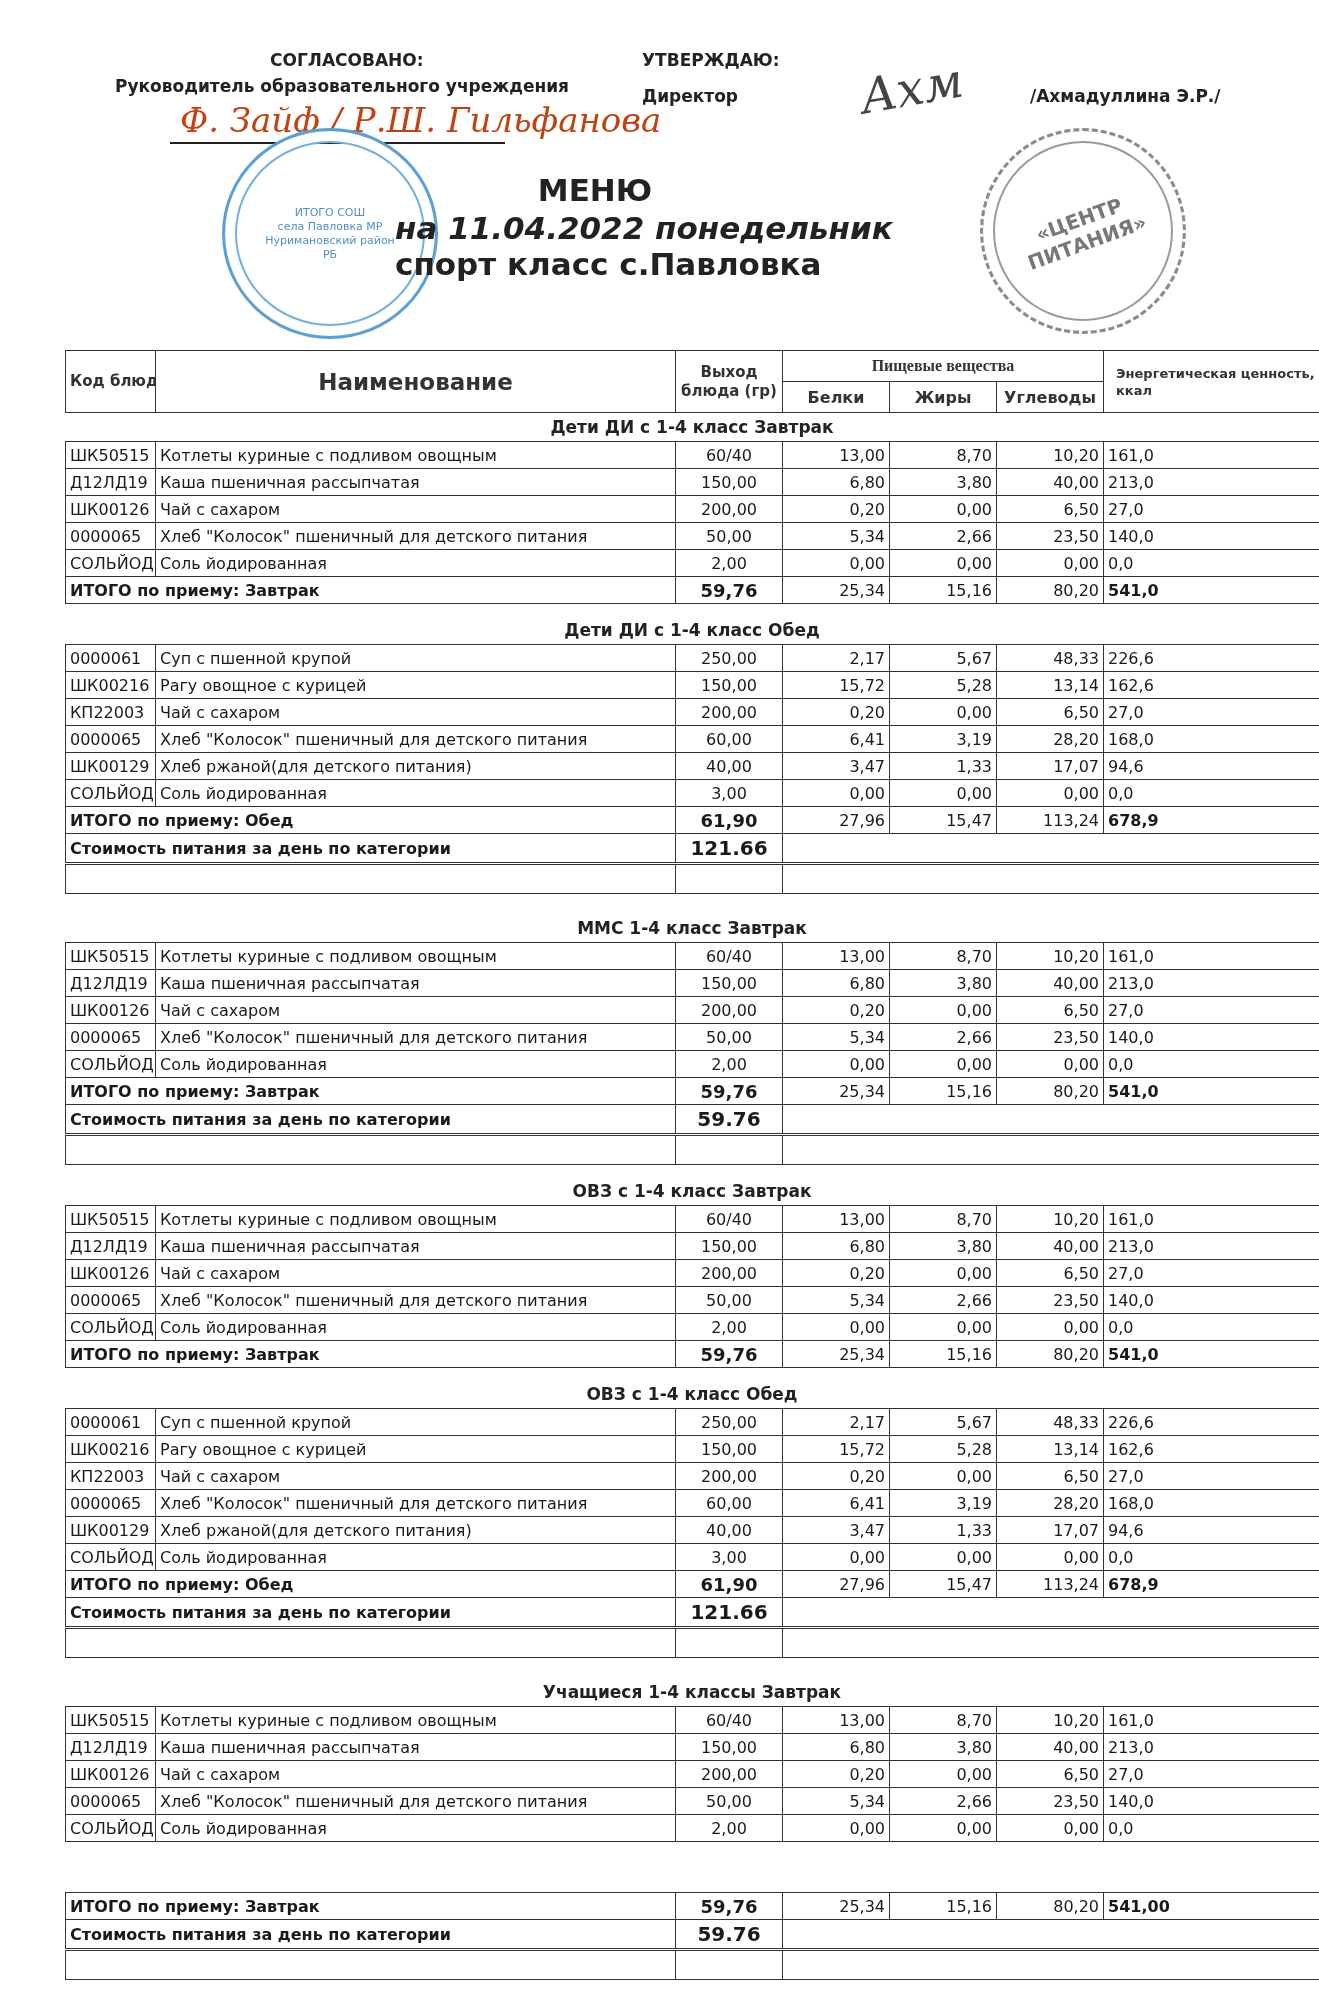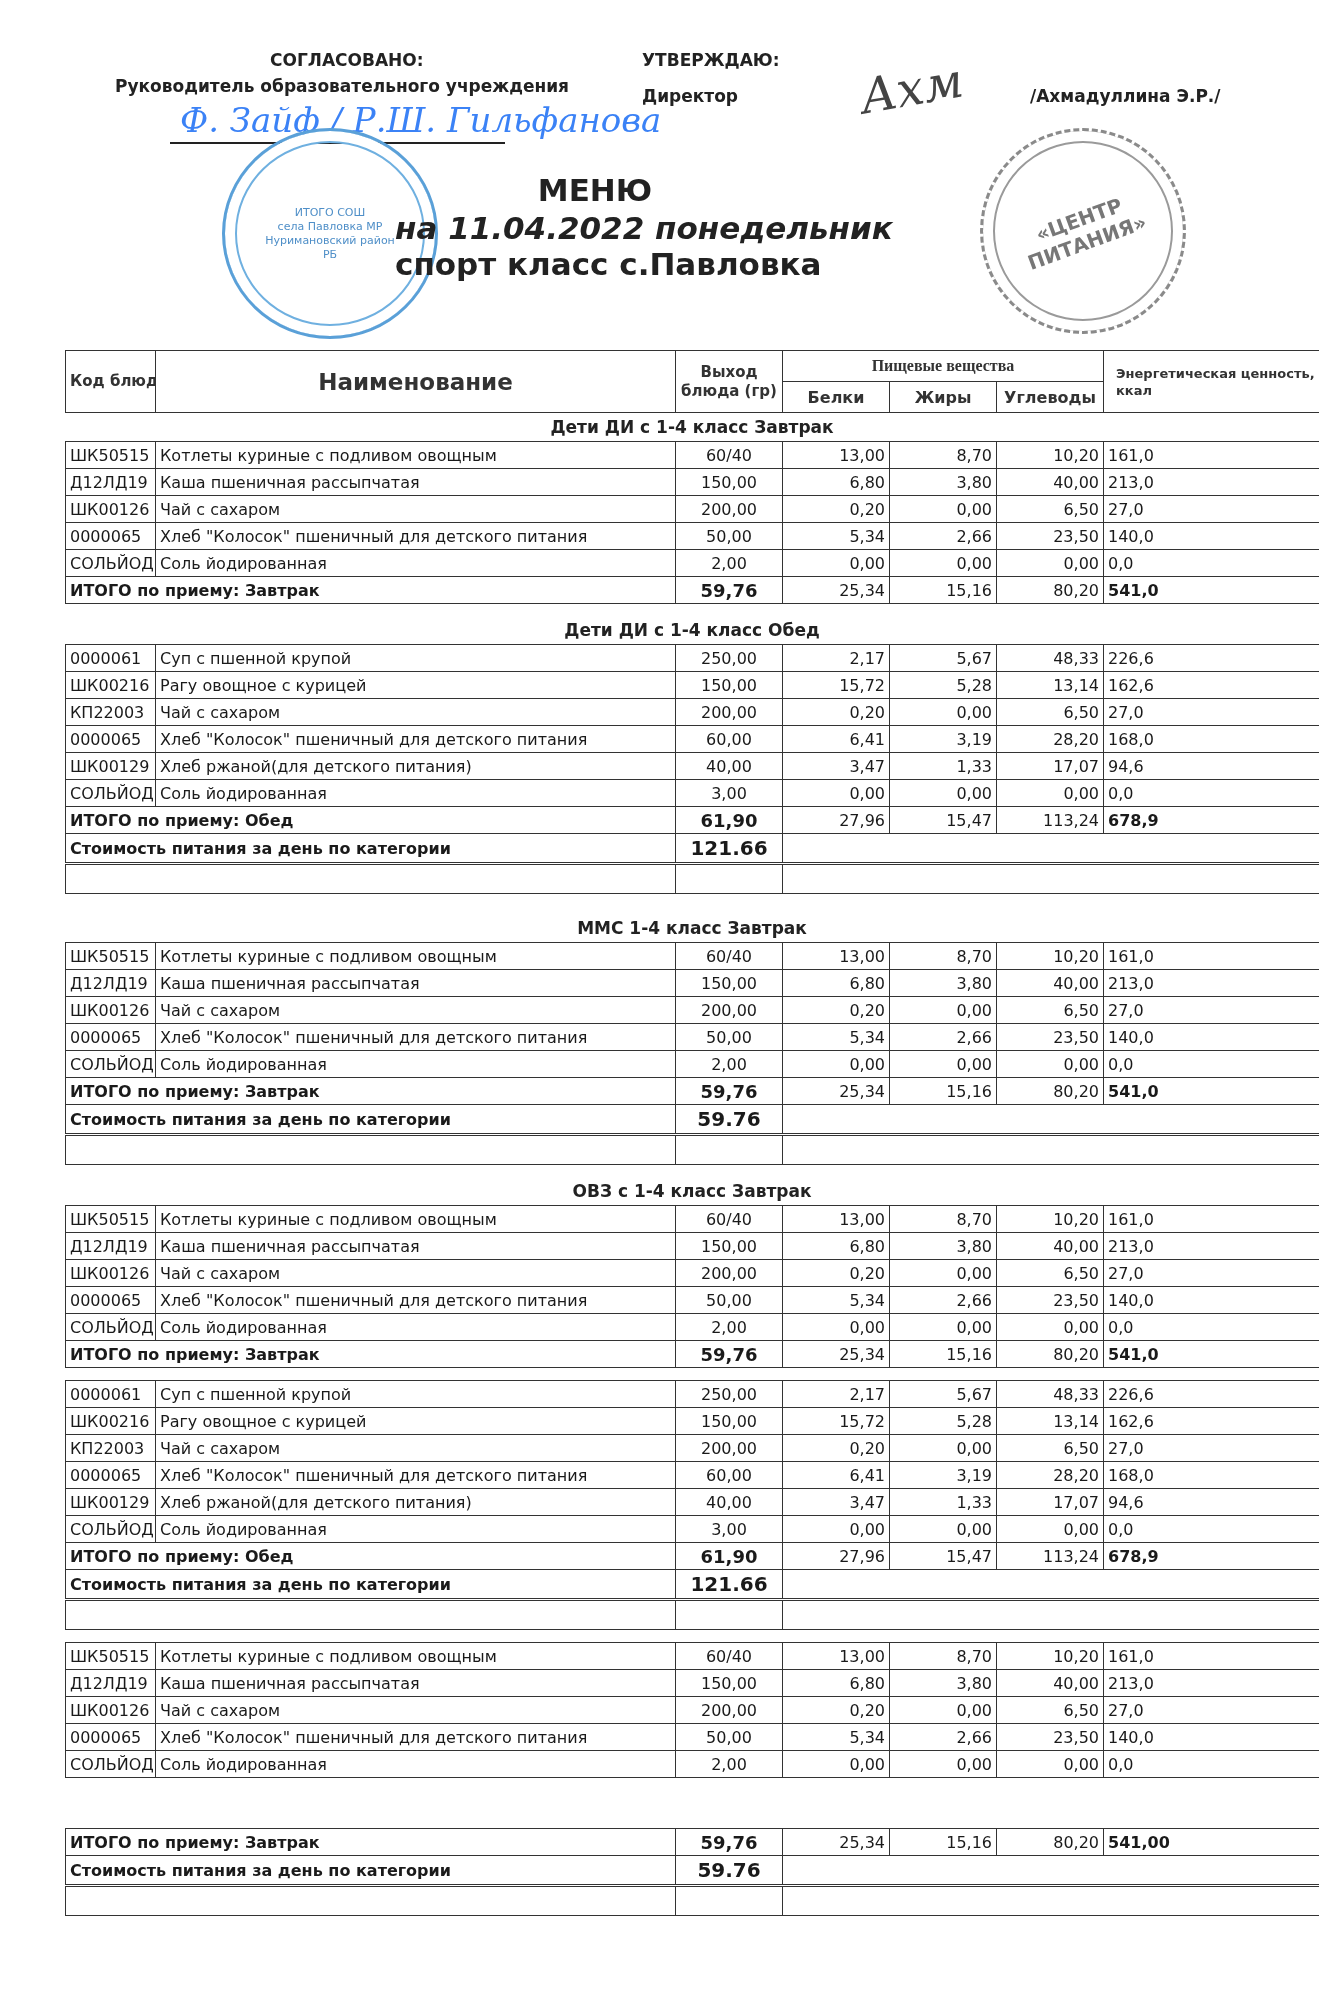--- a/index.html
+++ b/index.html
@@ -2,21 +2,21 @@
 <html><head>
 <meta charset="utf-8">
 <style>
   html, body { margin: 0; padding: 0; background: #ffffff; }
   body { width: 1319px; height: 2000px; position: relative; overflow: hidden;
          font-family: "DejaVu Sans", sans-serif; color: #1a1a1a; }
   .abs { position: absolute; }
   .hdr-text { font-weight: bold; font-size: 17px; color: #222; white-space: nowrap; }
   .title { font-weight: bold; font-size: 31px; color: #222; text-align: center; white-space: nowrap; }
   .sign-line { border-bottom: 2px solid #222; }
-  .handwriting { font-family: "DejaVu Serif", serif; font-style: italic; color: #3b82f6; font-size: 34px; white-space: nowrap; }
+  .handwriting { font-family: "DejaVu Serif", serif; font-style: italic; color: #c2410c; font-size: 34px; white-space: nowrap; }
   .stamp { border-radius: 50%; }
   .stamp.blue { border: 3px solid #5aa0d8; box-shadow: inset 0 0 0 10px #fff, inset 0 0 0 12px #6fb0e0; }
   .stamp.gray { border: 3px dashed #8a8a8a; box-shadow: inset 0 0 0 10px #fff, inset 0 0 0 12px #9a9a9a; }
   .stamp-inner { position: absolute; left: 0; right: 0; top: 50%; transform: translateY(-50%);
                  text-align: center; font-size: 11px; line-height: 14px; }
   .stamp.blue .stamp-inner { color: #4f8fc8; }
   .stamp.gray .stamp-inner { color: #777; font-size: 20px; font-weight: bold; line-height: 24px; transform: translateY(-50%) rotate(-20deg); }
 
   
   #sheet { position: absolute; left: 65px; top: 350px; width: 1254px; }
@@ -410,20 +410,21 @@
             <td colspan="2">ИТОГО по приему: Завтрак</td>
             <td class="yield">59,76</td>
             <td class="num">25,34</td>
             <td class="num">15,16</td>
             <td class="num">80,20</td>
             <td class="kcal">541,0</td>
           </tr>
         </tbody>
       </table>
       <div class="gap"></div>
+      <div class="section-title">ОВЗ с 1-4 класс Обед</div>
       <table class="grid">
         <colgroup>
           <col class="c-code">
           <col class="c-name">
           <col class="c-yield">
           <col class="c-prot">
           <col class="c-fat">
           <col class="c-carb">
           <col class="c-kcal">
         </colgroup>
@@ -498,20 +499,21 @@
             <td colspan="4" class="spacer"></td>
           </tr>
           <tr class="blank">
             <td colspan="2"></td>
             <td></td>
             <td colspan="4" class="spacer"></td>
           </tr>
         </tbody>
       </table>
       <div class="gap"></div>
+      <div class="section-title" style="margin-top: 8px;">Учащиеся 1-4 классы Завтрак</div>
       <table class="grid">
         <colgroup>
           <col class="c-code">
           <col class="c-name">
           <col class="c-yield">
           <col class="c-prot">
           <col class="c-fat">
           <col class="c-carb">
           <col class="c-kcal">
         </colgroup>

